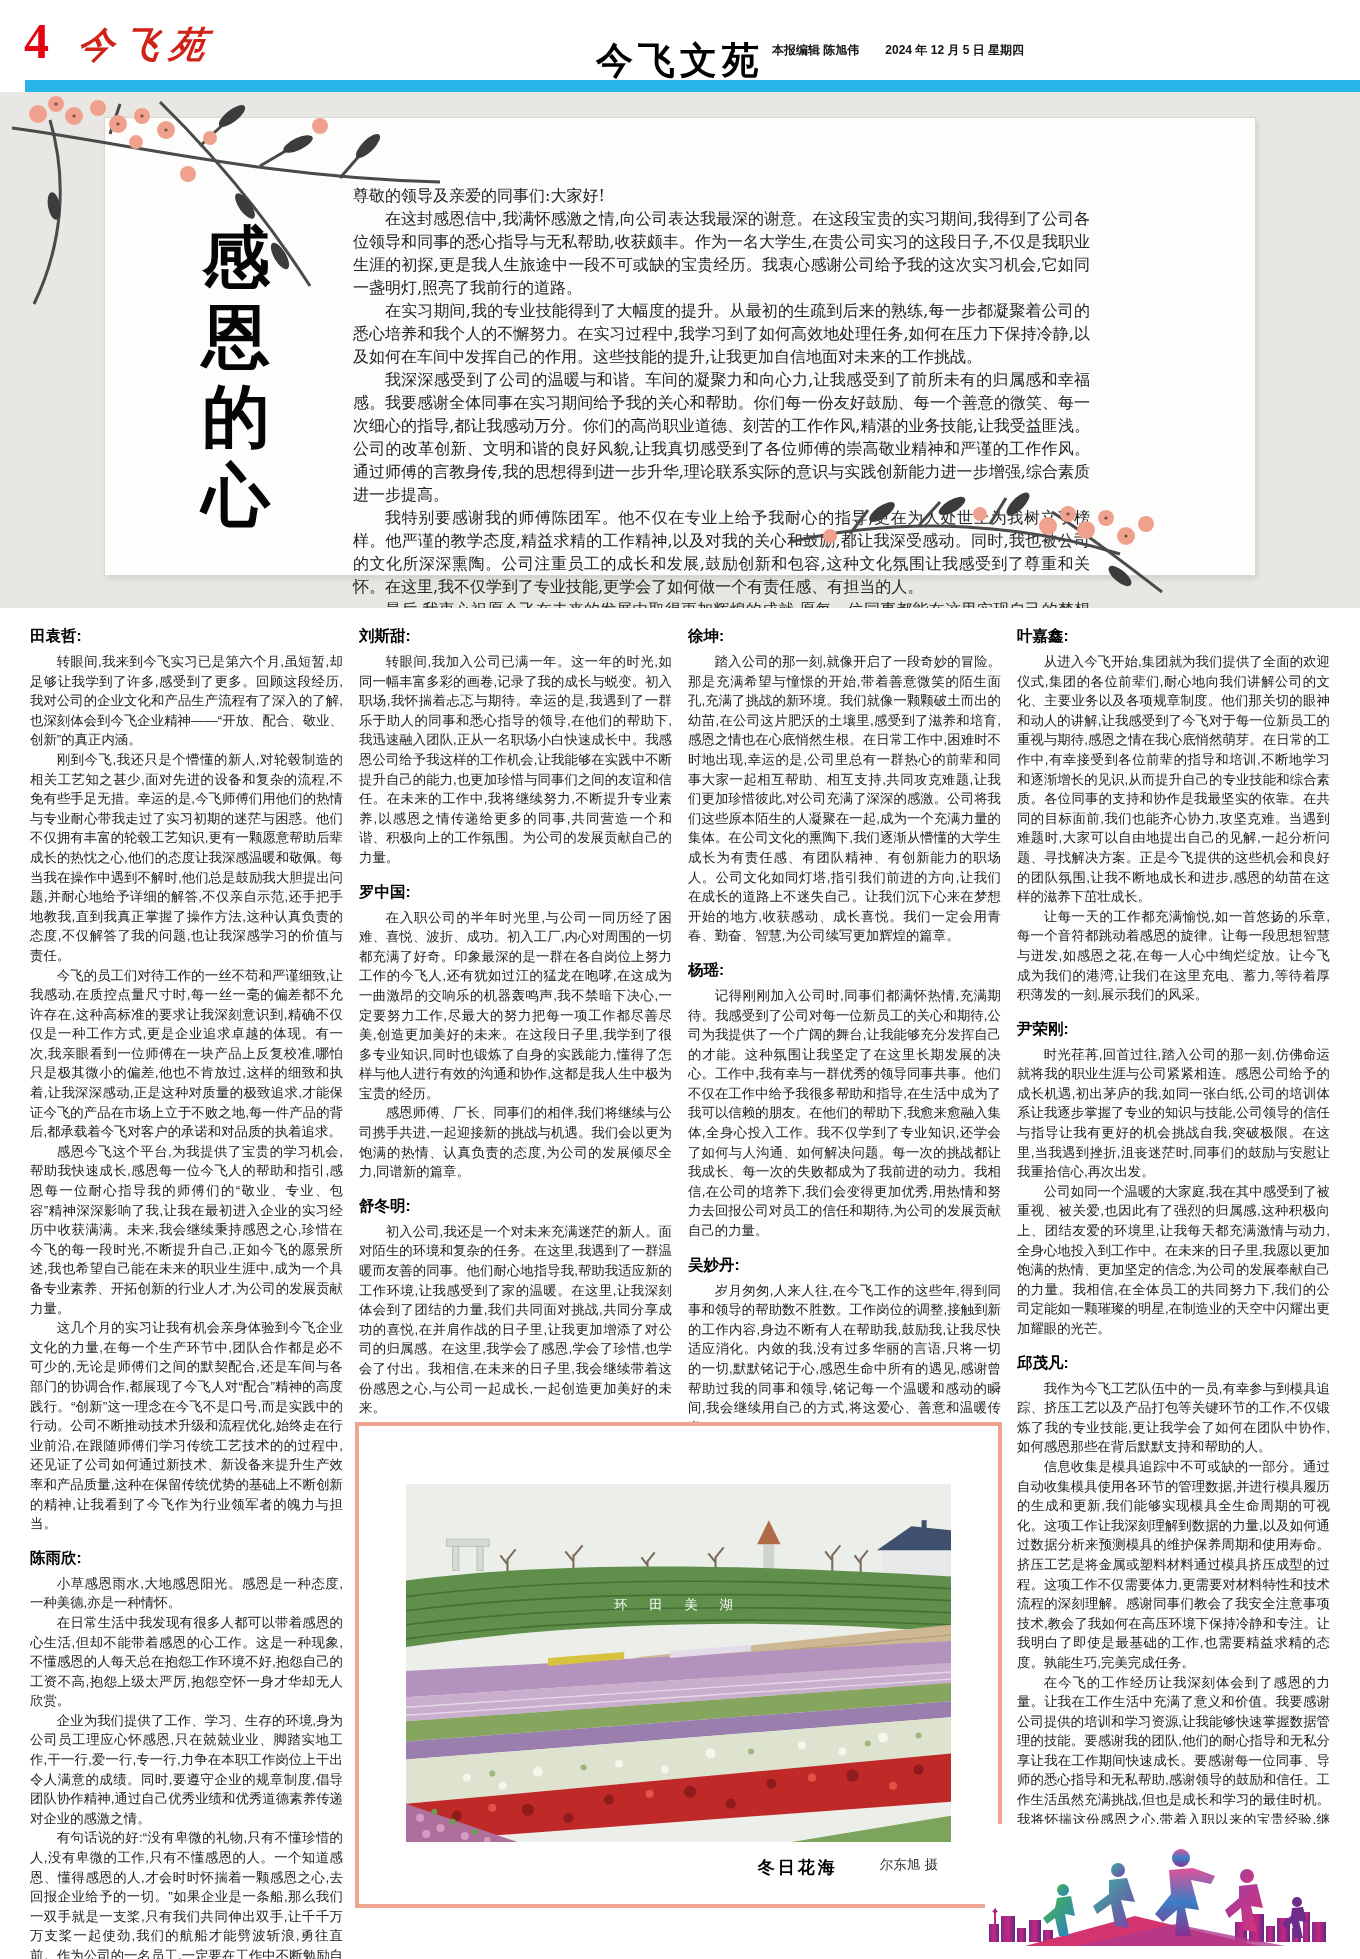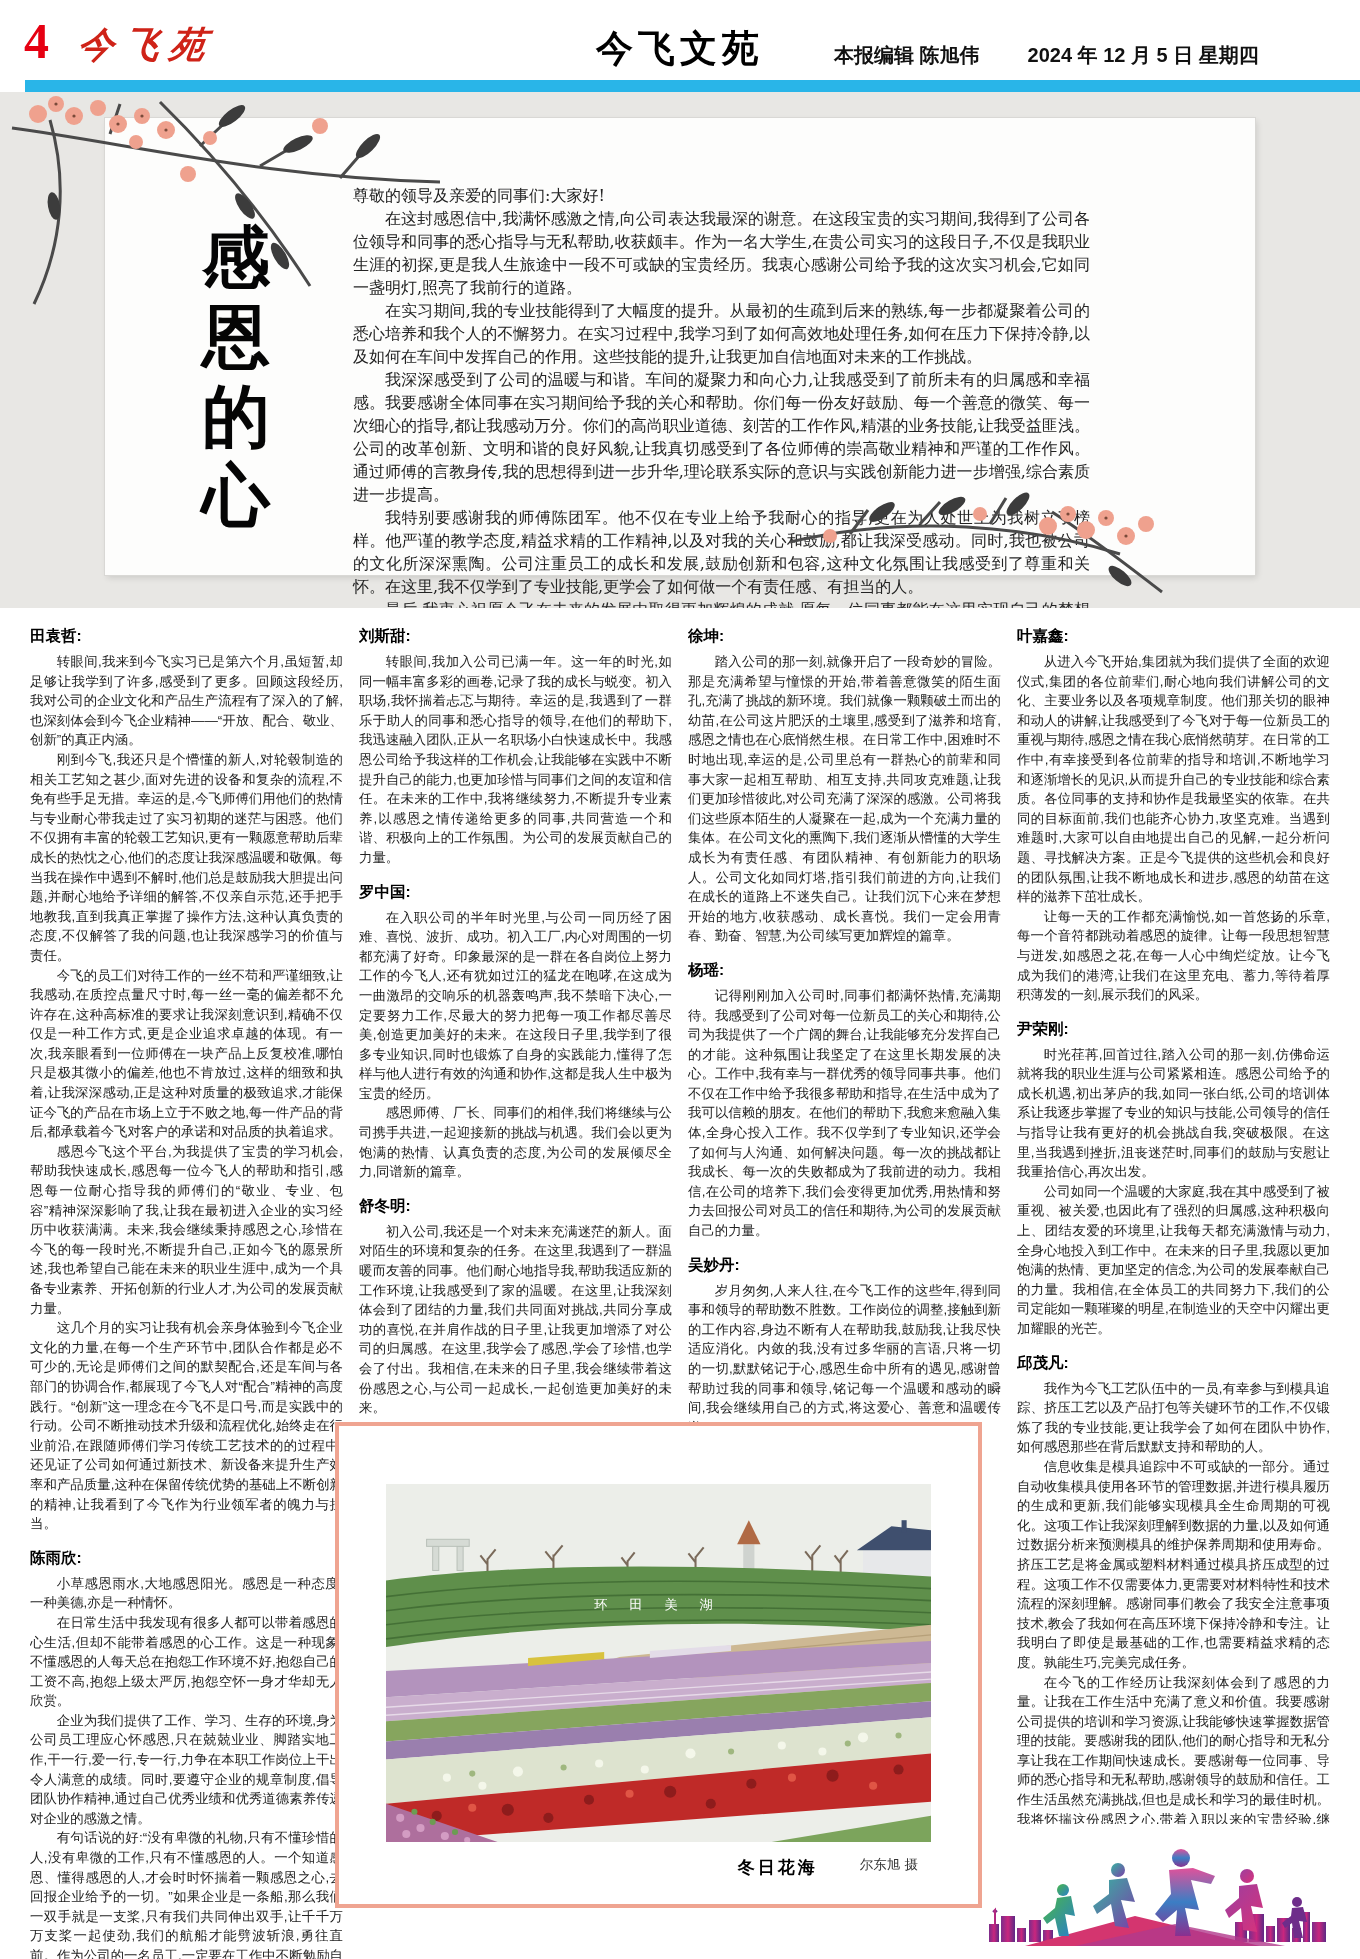--- a/index.html
+++ b/index.html
@@ -5,23 +5,23 @@
   html,body{margin:0;padding:0;}
   body{width:1360px;height:1959px;background:#ffffff;overflow:hidden;position:relative;
        font-family:"Liberation Sans",sans-serif;color:#1c1c1c;}
   
   .masthead{position:relative;height:80px;background:#fff;}
   .pagenum{position:absolute;left:24px;top:16px;font-size:50px;line-height:1;font-weight:bold;
            color:#e60012;font-family:"Liberation Serif",serif;}
   .brand{position:absolute;left:78px;top:26px;font-size:36px;line-height:1;color:#cf2318;
          font-weight:bold;font-style:italic;letter-spacing:10px;transform:skewX(-8deg);
          font-family:"DejaVu Serif",serif;}
-  .section-title{position:absolute;left:50%;top:24px;transform:translateX(-50%);margin:0;
+  .section-title{position:absolute;left:50%;top:36px;transform:translateX(-50%);margin:0;
                  font-size:37px;font-weight:900;letter-spacing:5px;color:#000;}
-  .mast-right{position:absolute;left:834px;top:42px;display:flex;gap:48px;font-size:20px;
+  .mast-right{position:absolute;left:772px;top:42px;display:flex;gap:26px;font-size:12px;
               font-weight:bold;color:#111;white-space:nowrap;}
   .cyan-bar{margin-left:25px;width:1335px;height:12px;background:#29b5e8;}
   
   .feature{position:relative;height:516px;background:#e8e7e4;overflow:hidden;}
   .card{position:absolute;left:105px;top:26px;width:1150px;height:457px;background:#fdfdfc;
         box-shadow:0 0 0 1px #d9d8d5, 2px 3px 6px rgba(0,0,0,.12);}
   .v-title{position:absolute;left:88px;top:104px;width:86px;display:flex;flex-direction:column;
            gap:8px;align-items:center;font-size:68px;line-height:1.05;font-weight:900;color:#050505;}
   .letter{position:absolute;left:248px;top:66px;width:737px;font-family:"DejaVu Serif",serif;
           font-size:16px;line-height:23px;color:#232323;text-align:justify;}
@@ -32,21 +32,21 @@
   .branch{position:absolute;pointer-events:none;z-index:3;}
   
   .articles{position:relative;height:1351px;box-sizing:border-box;padding:16px 30px 0 30px;
             display:grid;grid-template-columns:repeat(4,1fr);column-gap:16px;background:#fff;
             overflow:hidden;}
   .col{overflow:hidden;}
   .author{font-size:15.5px;font-weight:bold;color:#000;margin:14px 0 5px 0;}
   .col .author:first-child{margin-top:2px;}
   .body{font-size:13.4px;line-height:19.6px;text-align:justify;margin:0;text-indent:2em;color:#222;}
   
-  .photo-box{position:absolute;left:335px;top:814px;width:647px;height:486px;background:#fff;
+  .photo-box{position:absolute;left:355px;top:814px;width:647px;height:486px;background:#fff;
              border:4px solid #efa491;box-sizing:border-box;z-index:2;}
   .photo-img{margin:58px auto 0 auto;width:545px;height:358px;display:block;}
   .caption-row{display:flex;justify-content:flex-end;align-items:flex-start;gap:42px;
                padding:14px 60px 0 0;}
   .caption{font-size:17px;font-weight:bold;letter-spacing:3px;color:#000;}
   .credit{font-size:13.5px;color:#333;font-family:"DejaVu Serif",serif;}
   .runners{position:absolute;left:985px;top:1216px;width:345px;height:130px;z-index:2;}
 </style>
 </head>
 <body>

